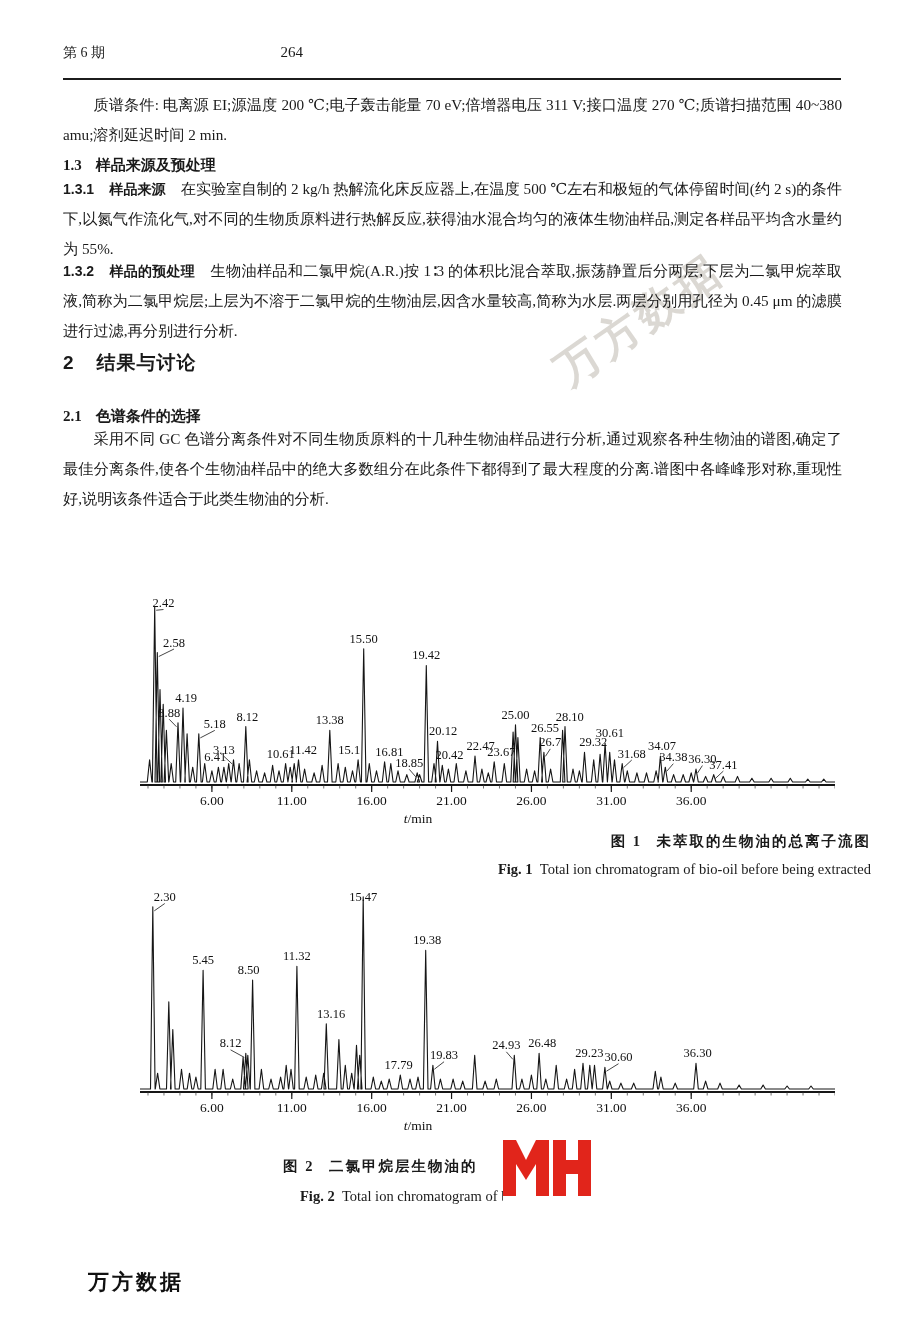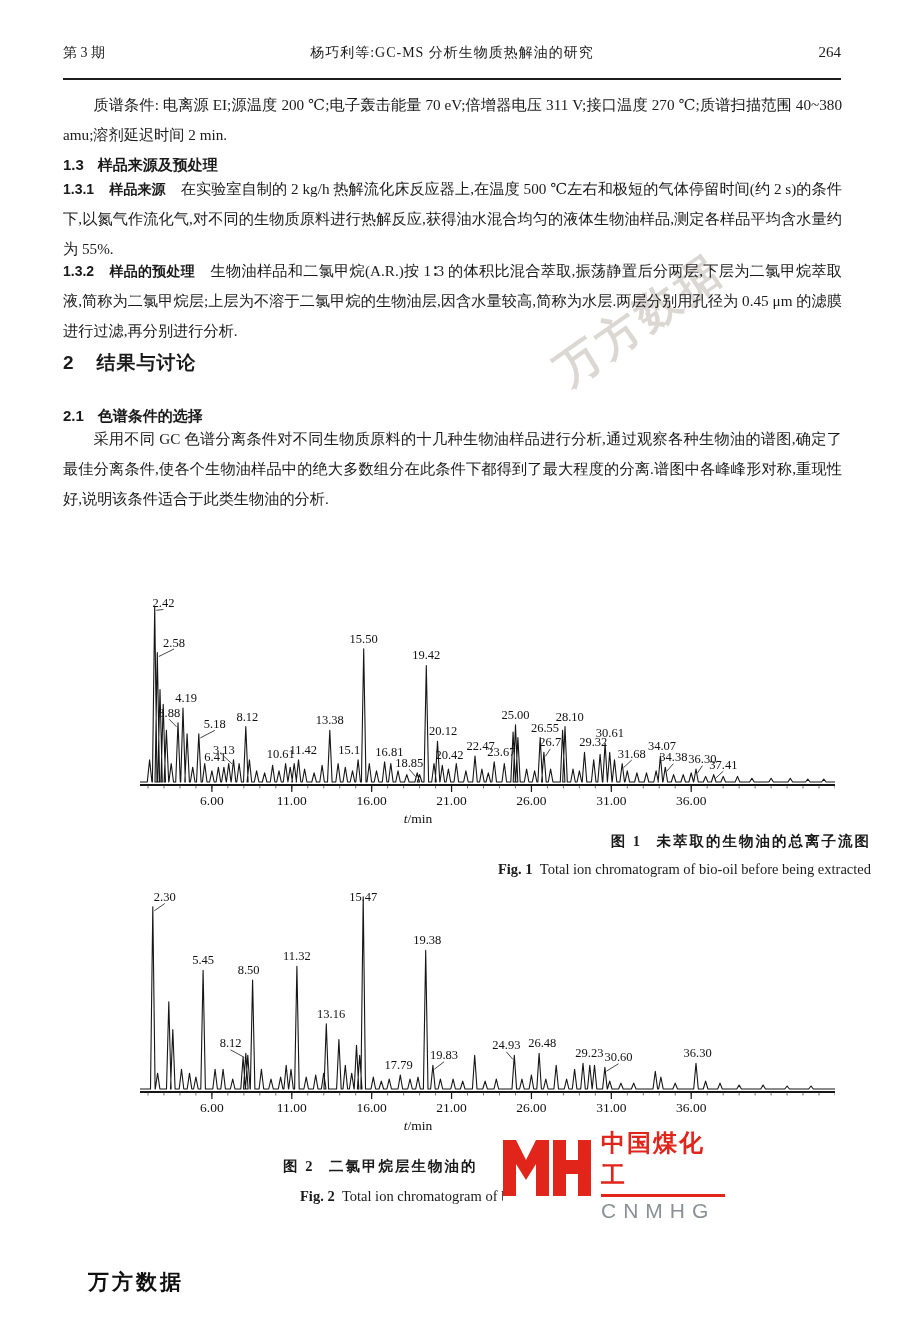--- a/index.html
+++ b/index.html
@@ -8,21 +8,21 @@
   .abs{position:absolute;}
   .pagehead{left:63px;top:44px;width:778px;display:flex;align-items:baseline;font-size:14px;}
   .pagehead .issue{width:120px;text-align:left;}
   .pagehead .ptitle{flex:1;text-align:center;letter-spacing:1px;}
   .pagehead .pnum{width:120px;text-align:right;font-size:15px;}
   .headrule{left:63px;top:78px;width:778px;height:2px;background:#1c1c1c;}
   .textblock{left:63px;width:779px;font-size:15.2px;line-height:30px;text-align:justify;}
   .textblock p{margin:0;}
   .ind{text-indent:2em;}
   .runhead{font-weight:bold;font-family:"Liberation Sans","DejaVu Sans",sans-serif;font-size:14px;}
-  .subhead{font-weight:bold;font-family:Liberation Sans, sans-serif;font-size:15px;}
+  .subhead{font-weight:bold;font-family:Liberation Serif, serif;font-size:15px;}
   .bigsec{font-weight:bold;font-family:"Liberation Sans","DejaVu Sans",sans-serif;font-size:19px;letter-spacing:1px;}
   .bigsec .num{margin-right:22px;}
   .subhead .num{margin-right:14px;}
   .chart{position:absolute;}
   .caption{left:63px;width:778px;text-align:right;font-size:14.5px;line-height:22px;}
   .caption .cb{font-weight:bold;}
   .capzh{font-weight:bold;letter-spacing:2px;}
   .capleft{text-align:left;margin-top:12px;}
   .logo{left:503px;top:1127px;width:222px;height:88px;background:#fff;display:flex;align-items:flex-start;}
   .logo-mark{width:88px;height:66px;margin-top:6px;flex:none;}
@@ -35,22 +35,21 @@
   .wanfang{left:88px;top:1268px;font-family:"Liberation Sans","DejaVu Sans",sans-serif;
            font-size:21px;font-weight:bold;letter-spacing:3px;color:#111;}
   svg text{font-family:"Liberation Serif","DejaVu Serif",serif;}
 </style>
 </head>
 <body>
 
 <div class="abs faintwm">万方数据</div>
 
 <div class="abs pagehead">
-  <span class="issue">第 3 期</span>
-  <span class="ptitle">杨巧利等:GC-MS 分析生物质热解油的研究</span>
+  <span class="issue">第 6 期</span>
   <span class="pnum">264</span>
 </div>
 <div class="abs headrule"></div>
 
 <div class="abs textblock" style="top:90px">
   <p class="ind">质谱条件: 电离源 EI;源温度 200 ℃;电子轰击能量 70 eV;倍增器电压 311 V;接口温度 270 ℃;质谱扫描范围 40~380 amu;溶剂延迟时间 2 min.</p>
 </div>
 
 <div class="abs textblock" style="top:150px">
   <p class="subhead"><span class="num">1.3</span><span>样品来源及预处理</span></p>
@@ -278,19 +277,15 @@
 </div>
 <div class="abs caption capleft" style="left:300px;top:1173px;width:400px">
   <span class="cb">Fig. 2</span> <span>Total ion chromatogram of bio</span>
 </div>
 
 <div class="abs logo">
   <svg class="logo-mark" viewBox="0 0 88 64">
     <path d="M0,6 H13 L23,26 33,6 H46 V62 H33 V30 L23,46 13,30 V62 H0 Z" fill="#e1251b"></path>
     <path d="M50,6 H63 V26 H75 V6 H88 V62 H75 V40 H63 V62 H50 Z" fill="#e1251b"></path>
   </svg>
-  <div class="logo-text">
-    <div class="logo-cn" id="logo-cn" style="color: rgb(225, 37, 27); border-bottom-color: rgb(225, 37, 27);">中国煤化工</div>
-    <div class="logo-en" id="logo-en" style="color: rgb(138, 144, 150);">CNMHG</div>
-  </div>
 </div>
 
 <div class="abs wanfang">万方数据</div>
 
 </body></html>

